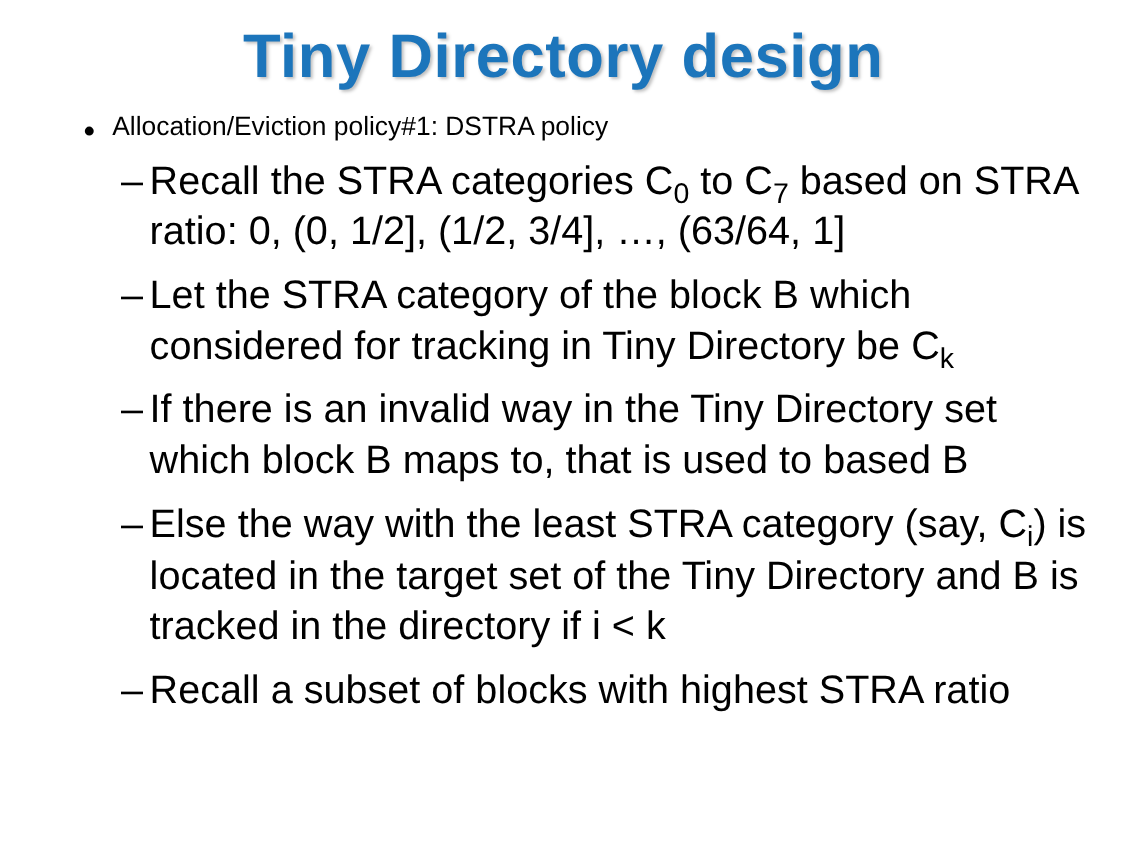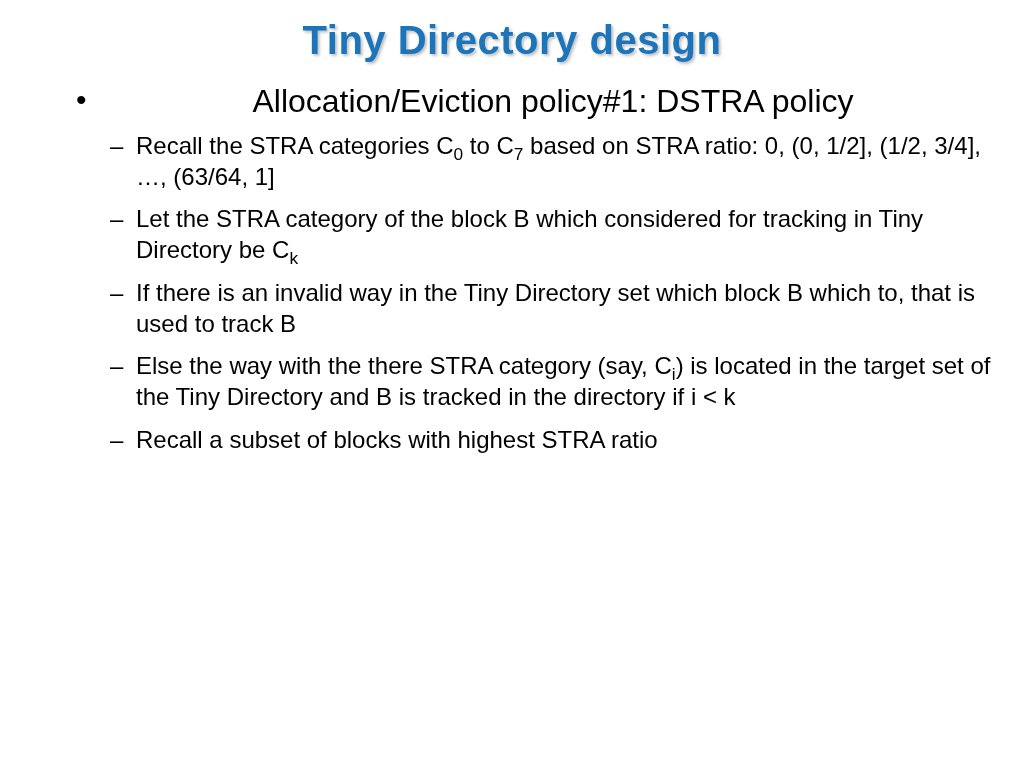--- a/index.html
+++ b/index.html
@@ -5,45 +5,44 @@
   * { margin: 0; padding: 0; box-sizing: border-box; }
   html, body { width: 1024px; height: 768px; }
   body {
     font-family: Verdana, Geneva, sans-serif;
     background: #ffffff;
     color: #000000;
     padding: 18px 20px 0 20px;
   }
   .title {
     text-align: center;
-    font-size: 40px;
+    font-size: 56px;
     font-weight: bold;
     color: #1c75bb;
     text-shadow: 2px 2px 3px rgba(0,0,0,0.25);
     margin-bottom: 18px;
     letter-spacing: 0.5px;
   }
   .bullet-l1 {
-    font-size: 32px;
+    font-size: 24px;
     line-height: 1.25;
     margin-left: 56px;
     padding-left: 26px;
     position: relative;
     margin-bottom: 10px;
-    text-align: center;
   }
   .bullet-l1::before {
     content: "•";
     position: absolute;
     left: 0;
     top: 0;
     font-size: 30px;
   }
   .bullet-l2 {
-    font-size: 24px;
+    font-size: 36px;
     line-height: 1.28;
     margin-left: 90px;
     padding-left: 26px;
     position: relative;
     margin-bottom: 12px;
   }
   .bullet-l2::before {
     content: "–";
     position: absolute;
     left: 0;
@@ -63,19 +62,19 @@
 <div class="bullet-l1">Allocation/Eviction policy#1: DSTRA policy</div>
 
 <div class="bullet-l2">
   <span>Recall the STRA categories C</span><sub>0</sub><span> to C</span><sub>7</sub><span> based on STRA ratio: 0, (0, 1/2], (1/2, 3/4], …, (63/64, 1]</span>
 </div>
 
 <div class="bullet-l2">
   <span>Let the STRA category of the block B which considered for tracking in Tiny Directory be C</span><sub>k</sub>
 </div>
 
-<div class="bullet-l2">If there is an invalid way in the Tiny Directory set which block B which to, that is used to track B</div>
+<div class="bullet-l2">If there is an invalid way in the Tiny Directory set which block B maps to, that is used to based B</div>
 
 <div class="bullet-l2">
-  <span>Else the way with the there STRA category (say, C</span><sub>i</sub><span>) is located in the target set of the Tiny Directory and B is tracked in the directory if i &lt; k</span>
+  <span>Else the way with the least STRA category (say, C</span><sub>i</sub><span>) is located in the target set of the Tiny Directory and B is tracked in the directory if i &lt; k</span>
 </div>
 
 <div class="bullet-l2">Recall a subset of blocks with highest STRA ratio</div>
 
 </body></html>

